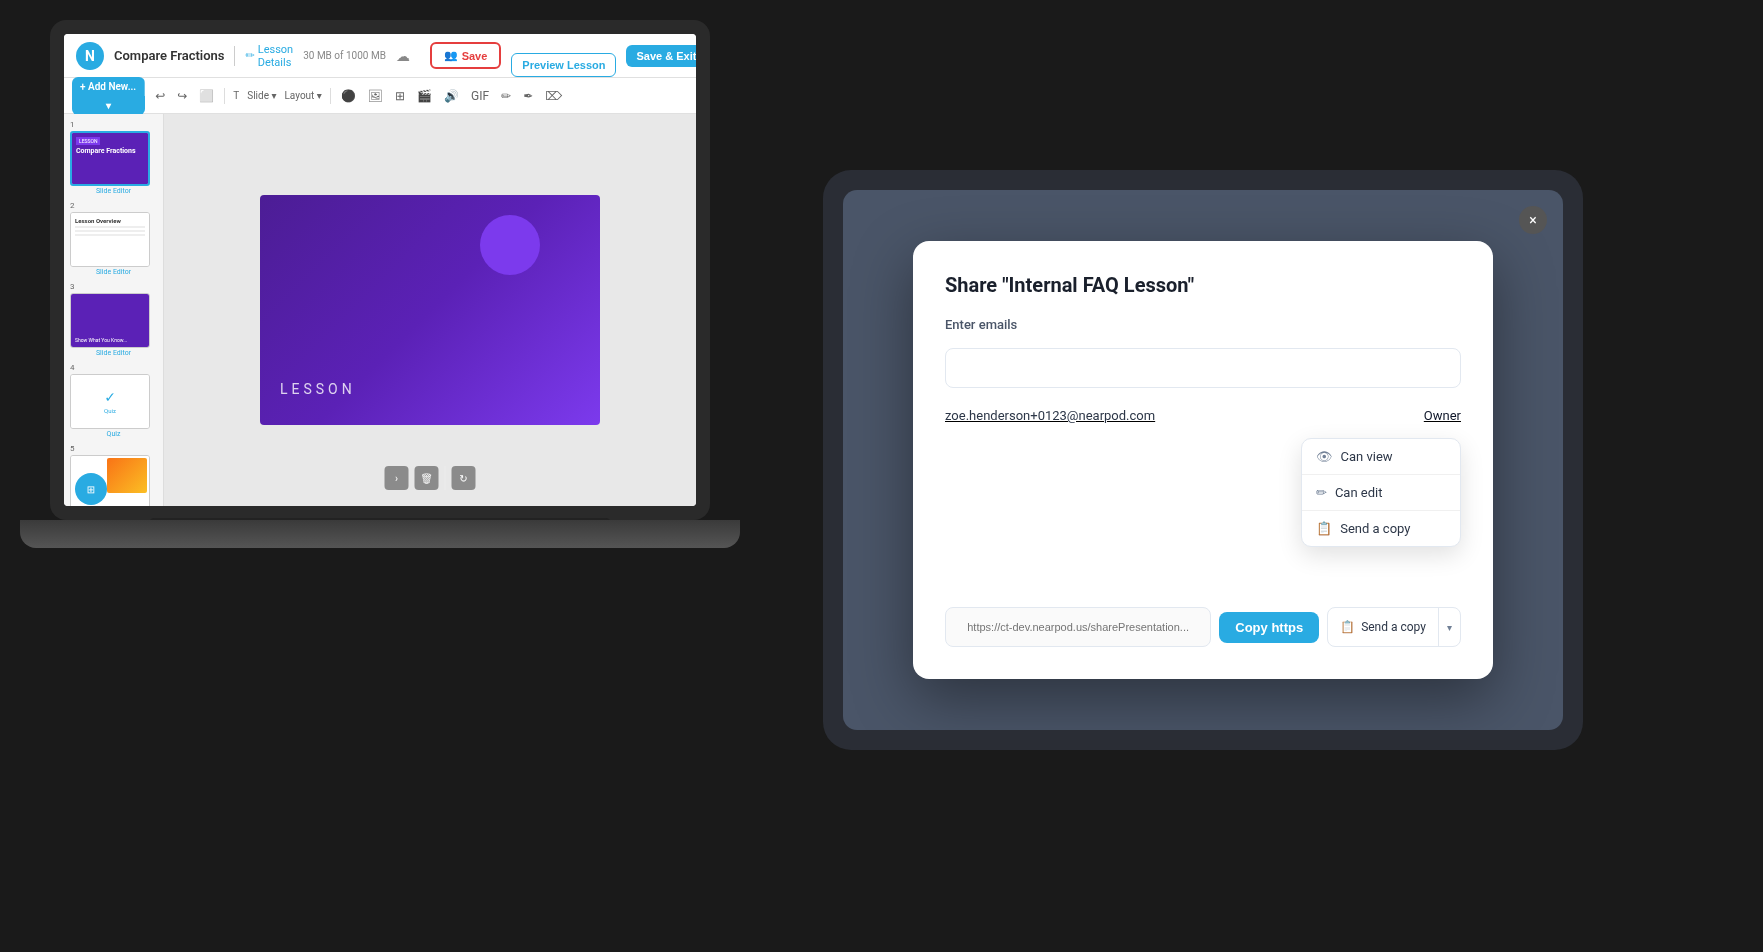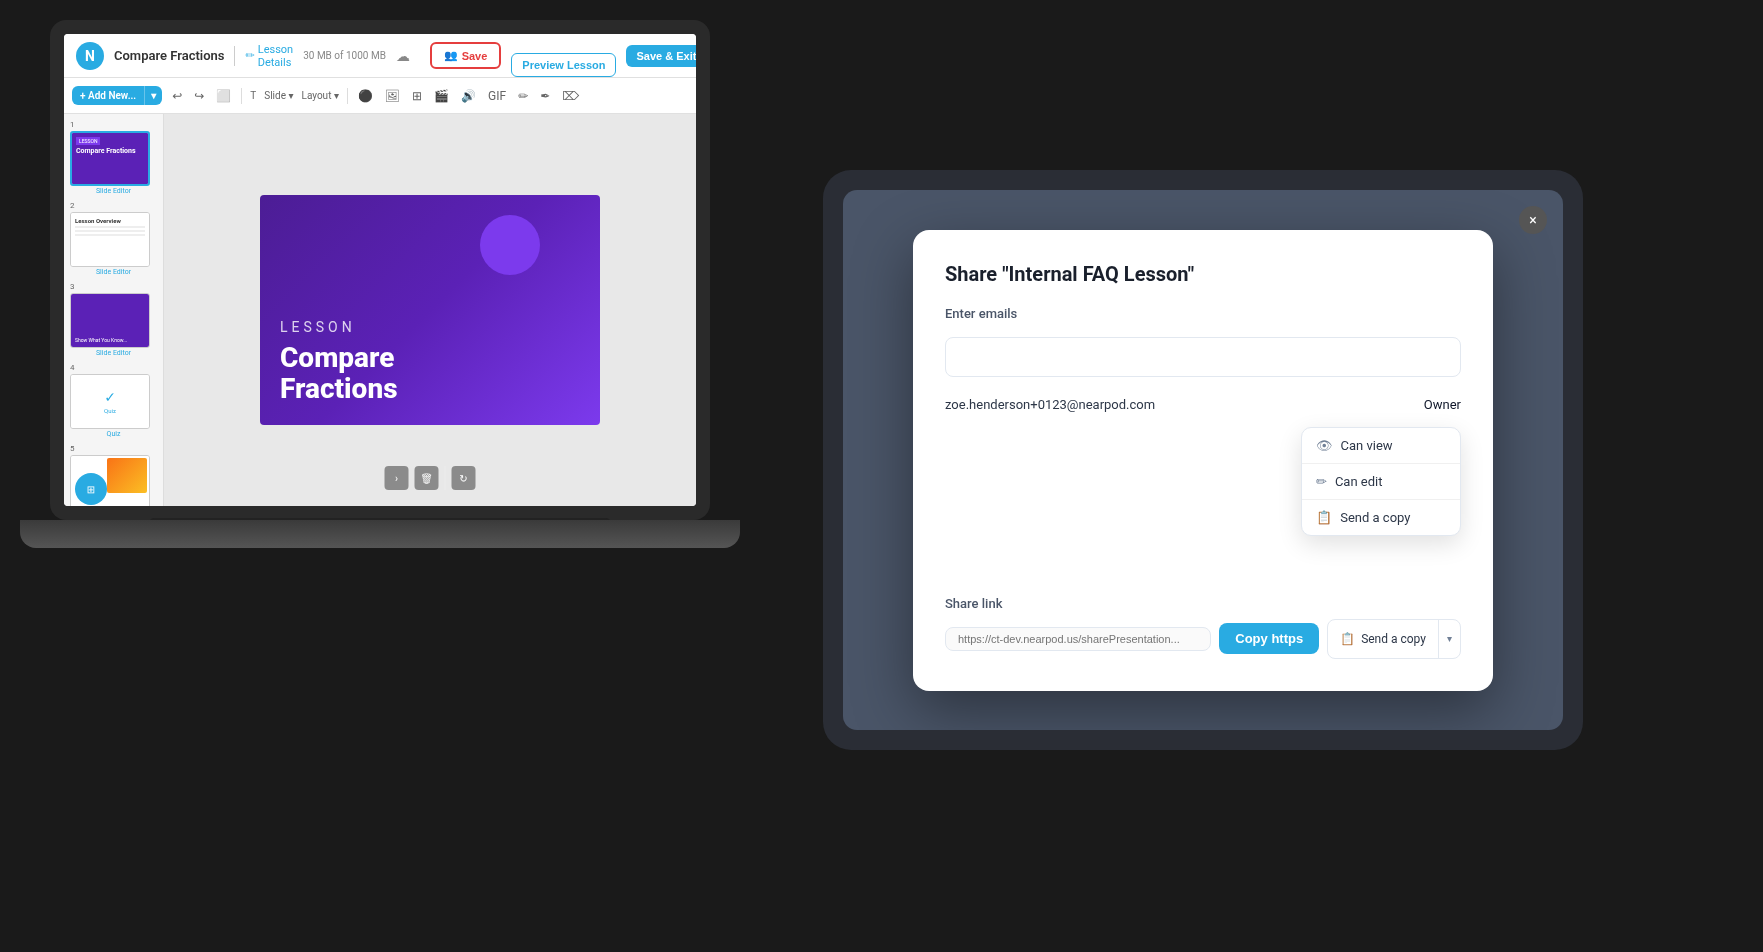--- a/index.html
+++ b/index.html
@@ -158,20 +158,21 @@
     .add-new-btn {
       display: flex;
       align-items: center;
       background: #29abe2;
       color: white;
       border-radius: 6px;
       font-size: 10px;
       font-weight: 600;
       cursor: pointer;
       overflow: hidden;
+      flex-direction: column;
     }
     .add-new-main {
       padding: 4px 8px;
       border-right: 1px solid rgba(255,255,255,0.3);
     }
     .add-new-caret {
       padding: 4px 6px;
     }
     .toolbar-icon {
       font-size: 12px;
@@ -386,20 +387,21 @@
       font-size: 13px;
       color: #4a5568;
       font-weight: 500;
       margin-bottom: 12px;
     }
     .people-row {
       display: flex;
       align-items: flex-end;
       justify-content: space-between;
       margin-bottom: 15px;
+      text-decoration: underline;
     }
     .person-email {
       font-size: 13px;
       color: #2d3748;
     }
     .person-role {
       font-size: 13px;
       color: #0f172a;
     }
 
@@ -412,28 +414,29 @@
       font-weight: 500;
       margin-bottom: 8px;
     }
     .share-link-row {
       display: flex;
       gap: 8px;
       align-items: center;
     }
     .share-link-input {
       flex: 1;
-      height: 24px;
+      height: 40px;
       border: 1.5px solid #e2e8f0;
       border-radius: 8px;
       padding: 0 12px;
       font-size: 11px;
       color: #718096;
       outline: none;
       background: #fafafa;
+      text-align: center;
     }
     .copy-link-btn {
       padding: 8px 16px;
       background: #29abe2;
       color: white;
       border: none;
       border-radius: 8px;
       font-size: 13px;
       font-weight: 600;
       cursor: pointer;
@@ -616,24 +619,20 @@
                 <div class="s5-grid">⊞</div>
               </div>
             </div>
           </div>
         </div>
 
         <div class="canvas-area">
           <div class="main-slide">
             <div class="circle-person"></div>
             <span class="main-slide-lesson-text">LESSON</span>
-            <div class="main-slide-title">
-              <span>Compare</span><br>
-              <span>Fractions</span>
-            </div>
           </div>
 
           <div style="position:absolute; bottom:16px; left:50%; transform:translateX(-50%); display:flex; gap:6px;">
             <div class="slide-ctrl-btn">›</div>
             <div class="slide-ctrl-btn">🗑</div>
             <div style="width:1px;height:24px;background:rgba(255,255,255,0.2);"></div>
             <div class="slide-ctrl-btn">↻</div>
           </div>
         </div>
       </div>
@@ -676,21 +675,20 @@
             </div>
             <div class="dropdown-item">
               <span class="dropdown-icon">📋</span>
               <span>Send a copy</span>
             </div>
           </div>
         </div>
 
         
         <div class="share-link-section">
-          <p class="share-link-label">Share link</p>
           <div class="share-link-row">
             <input class="share-link-input" type="text" placeholder="https://ct-dev.nearpod.us/sharePresentation..." style="">
             <button class="copy-link-btn">Copy https</button>
             <div class="send-copy-wrapper">
               <div class="send-copy-btn">
                 <div class="send-copy-main">
                   <span>📋</span>
                   <span>Send a copy</span>
                 </div>
                 <div class="send-copy-caret">▾</div>

